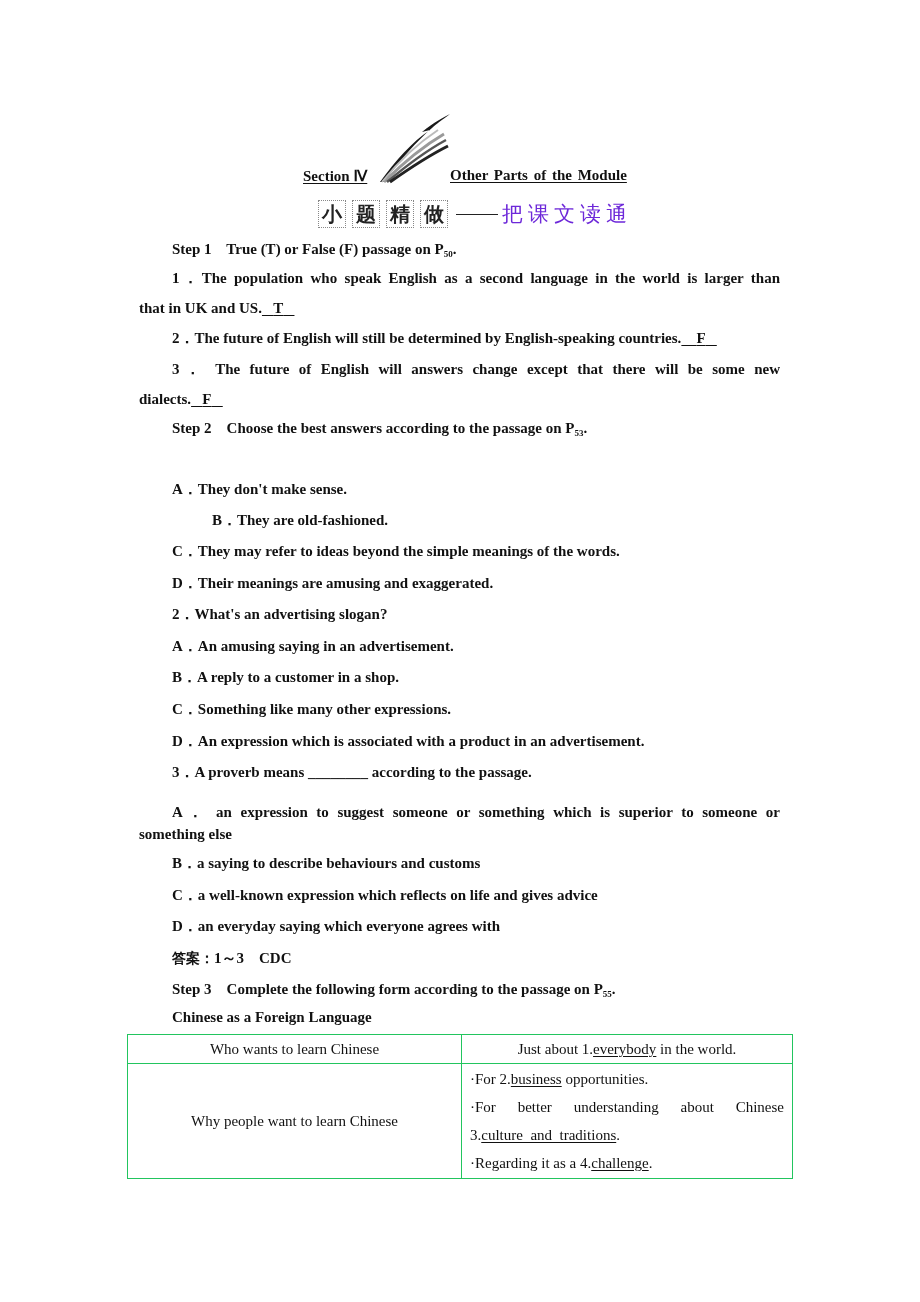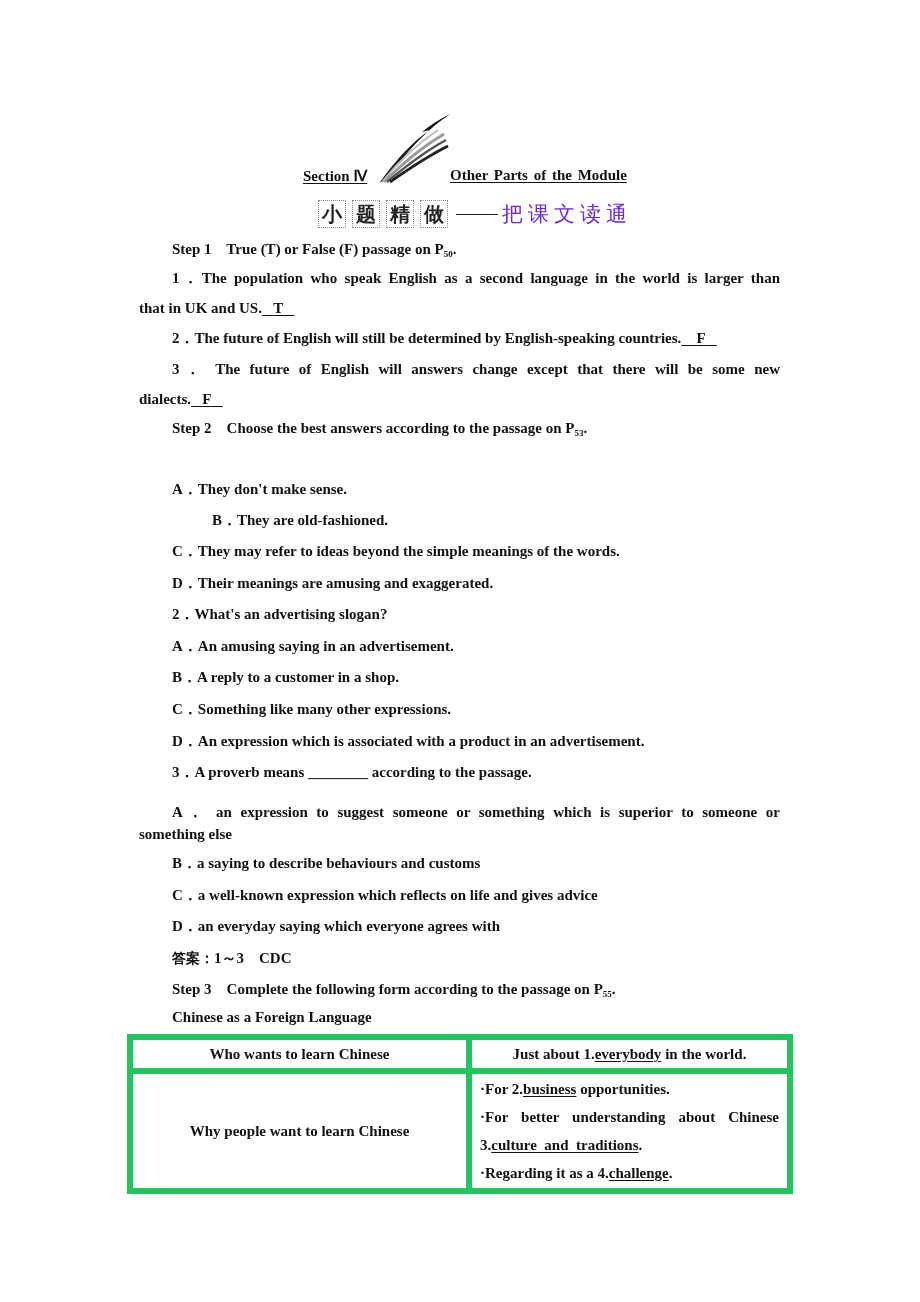--- a/index.html
+++ b/index.html
@@ -14,21 +14,21 @@
   .sec-title { position: absolute; top: 167px; left: 303px; font-size: 15px; font-weight: bold; text-decoration: underline; text-underline-offset: 2px; white-space: nowrap; }
   .sec-sub { position: absolute; top: 167px; left: 450px; font-size: 15px; font-weight: bold; text-decoration: underline; text-underline-offset: 2px; white-space: nowrap; word-spacing: 2px; }
   .swoosh { position: absolute; left: 378px; top: 112px; width: 74px; height: 72px; }
   .banner { position: absolute; top: 199px; left: 318px; height: 30px; display: flex; align-items: center; }
   .boxch { width: 26px; height: 26px; border: 1px dotted #888; display: inline-flex; align-items: center; justify-content: center;
            font-family: "DejaVu Sans", sans-serif; font-size: 20px; font-weight: bold; margin-right: 6px; color: #222; }
   .dash { display: inline-block; width: 42px; height: 0; border-top: 1.5px solid #222; margin: 0 4px 0 2px; }
   .banner-rest { font-family: "DejaVu Sans", sans-serif; font-size: 21px; letter-spacing: 5px; color: #6d28d9; }
   
   .form-table { position: absolute; left: 127px; top: 1034px; width: 666px; border-collapse: collapse; }
-  .form-table td { border: 6px solid #22c55e; font-size: 15px; font-weight: bold; padding: 0 8px; line-height: 28px; }
+  .form-table td { border: 1px solid #22c55e; font-size: 15px; font-weight: normal; padding: 0 8px; line-height: 28px; }
   .form-table td.c1 { width: 317px; text-align: center; }
   .form-table td.c2 { text-align: center; }
   .form-table td.c2l { text-align: left; padding-top: 1px; padding-bottom: 1px; }
   .jl { display: block; text-align: justify; text-align-last: justify; white-space: nowrap; }
 </style>
 </head>
 <body>
 
 <div class="page">
 

